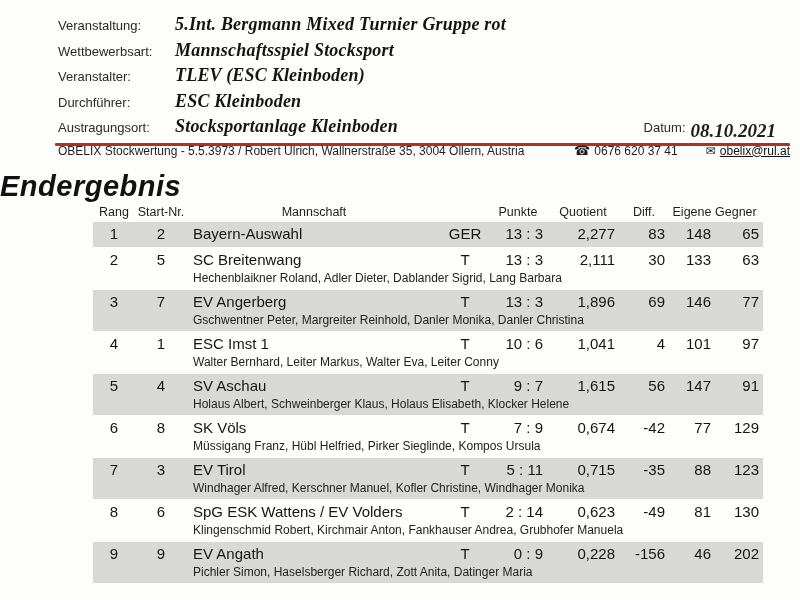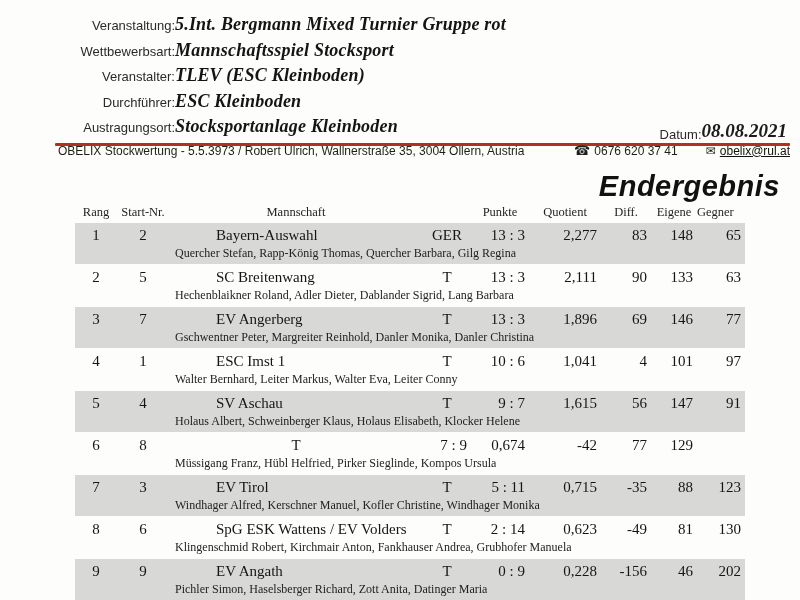--- a/index.html
+++ b/index.html
@@ -8,27 +8,27 @@
     background: #fdfdfc;
     font-family: "Liberation Sans", sans-serif;
     color: #1c1c1c;
     position: relative;
     overflow: hidden;
   }
 
   
   .meta { position: absolute; left: 58px; top: 14px; width: 730px; }
   .meta-row { display: flex; align-items: baseline; height: 25.5px; position: relative; }
-  .meta-label { width: 117px; font-size: 13px; color: #2a2a2a; flex: 0 0 117px; text-align: right; }
+  .meta-label { width: 117px; font-size: 13px; color: #2a2a2a; flex: 0 0 117px; }
   .meta-value {
     font-family: "Liberation Serif", serif;
     font-weight: bold; font-style: italic;
     font-size: 18px; color: #141414; letter-spacing: 0.2px;
   }
-  .date-wrap { position: absolute; right: 1px; bottom: 0; display: flex; align-items: flex-end; }
+  .date-wrap { position: absolute; right: 12px; bottom: 0; display: flex; align-items: flex-start; gap: 5px; }
   .date-label { font-size: 13px; color: #2a2a2a; }
   .date-value {
     font-family: "Liberation Serif", serif;
     font-weight: bold; font-style: italic; font-size: 19px;
   }
 
   .redline {
     position: absolute; left: 55px; top: 143px; width: 735px; height: 3px;
     background: #b2301f; border-radius: 1px;
   }
@@ -42,42 +42,42 @@
   .infobar .vendor { flex: 1 1 auto; }
   .infobar .phone { margin-right: 28px; white-space: nowrap; text-align: center; }
   .infobar .phone-icon { font-size: 13px; margin-right: 4px; }
   .infobar .mail { white-space: nowrap; }
   .infobar .mail-icon { font-size: 12px; margin-right: 4px; }
   .infobar .mail-link { color: #111; text-decoration: underline; }
 
   
   .page-title {
     position: absolute; top: 170px; left: 0; width: 780px;
-    text-align: right;
+    text-align: left;
     font-size: 29px; font-weight: bold; font-style: italic;
     letter-spacing: 0.5px; color: #111;
   }
 
   
-  .results { position: absolute; left: 75px; top: 205px; width: 670px; font-family: Liberation Serif, serif; }
+  .results { position: absolute; left: 93px; top: 205px; width: 670px; }
   .grid-row {
     display: grid;
     grid-template-columns: 42px 52px 1fr 48px 58px 72px 50px 46px 48px;
     align-items: baseline;
   }
   .thead { font-size: 12.5px; color: #1e1e1e; padding-bottom: 3px; }
   .thead .c { text-align: center; }
   .thead .c-team { text-align: center; }
   .thead .c-gegner { text-align: left; padding-right: 2px; }
 
   .team-block { margin-bottom: 1px; padding: 2px 0 3px 0; }
   .team-block.shaded { background: #d8d8d7; }
   .main-row { font-size: 15px; line-height: 20px; color: #151515; }
   .cell-rang, .cell-startnr { text-align: center; font-size: 15px; }
-  .cell-team { padding-left: 6px; white-space: nowrap; overflow: hidden; margin-left: 41px; }
+  .cell-team { padding-left: 6px; white-space: nowrap; overflow: hidden; }
   .cell-nation { text-align: center; }
   .cell-num { text-align: right; padding-right: 4px; font-variant-numeric: tabular-nums; }
   .players-row {
     font-size: 12px; line-height: 16px; color: #222;
     padding-left: 100px; white-space: nowrap; overflow: hidden;
   }
 </style>
 </head>
 <body>
 
@@ -96,21 +96,21 @@
   </div>
   <div class="meta-row">
     <span class="meta-label">Durchführer:</span>
     <span class="meta-value">ESC Kleinboden</span>
   </div>
   <div class="meta-row">
     <span class="meta-label">Austragungsort:</span>
     <span class="meta-value">Stocksportanlage Kleinboden</span>
     <span class="date-wrap">
       <span class="date-label">Datum:</span>
-      <span class="date-value">08.08.2021</span>
+      <span class="date-value">08.10.2021</span>
     </span>
   </div>
 </div>
 
 <div class="redline"></div>
 
 <div class="infobar">
   <span class="vendor">OBELIX Stockwertung - 5.5.3973 / Robert Ulrich, Wallnerstraße 35, 3004 Ollern, Austria</span>
   <span class="phone"><span class="phone-icon">☎</span><span>0676 620 37 41</span></span>
   <span class="mail"><span class="mail-icon">✉</span><a href="#" class="mail-link">obelix@rul.at</a></span>
@@ -136,32 +136,31 @@
       <span class="cell-rang">1</span>
       <span class="cell-startnr">2</span>
       <span class="cell-team">Bayern-Auswahl</span>
       <span class="cell-nation">GER</span>
       <span class="cell-num">13 : 3</span>
       <span class="cell-num">2,277</span>
       <span class="cell-num">83</span>
       <span class="cell-num">148</span>
       <span class="cell-num">65</span>
     </div>
-    <div class="players-row">Quercher Stefan, Rapp-König Thomas, Quercher Barbara, Gilg Regina</div>
   </div>
 
   <div class="team-block">
     <div class="grid-row main-row">
       <span class="cell-rang">2</span>
       <span class="cell-startnr">5</span>
       <span class="cell-team">SC Breitenwang</span>
       <span class="cell-nation">T</span>
       <span class="cell-num">13 : 3</span>
       <span class="cell-num">2,111</span>
-      <span class="cell-num">90</span>
+      <span class="cell-num">30</span>
       <span class="cell-num">133</span>
       <span class="cell-num">63</span>
     </div>
     <div class="players-row">Hechenblaikner Roland, Adler Dieter, Dablander Sigrid, Lang Barbara</div>
   </div>
 
   <div class="team-block shaded">
     <div class="grid-row main-row">
       <span class="cell-rang">3</span>
       <span class="cell-startnr">7</span>
@@ -203,20 +202,21 @@
       <span class="cell-num">147</span>
       <span class="cell-num">91</span>
     </div>
     <div class="players-row">Holaus Albert, Schweinberger Klaus, Holaus Elisabeth, Klocker Helene</div>
   </div>
 
   <div class="team-block">
     <div class="grid-row main-row">
       <span class="cell-rang">6</span>
       <span class="cell-startnr">8</span>
+      <span class="cell-team">SK Völs</span>
       <span class="cell-nation">T</span>
       <span class="cell-num">7 : 9</span>
       <span class="cell-num">0,674</span>
       <span class="cell-num">-42</span>
       <span class="cell-num">77</span>
       <span class="cell-num">129</span>
     </div>
     <div class="players-row">Müssigang Franz, Hübl Helfried, Pirker Sieglinde, Kompos Ursula</div>
   </div>
 

